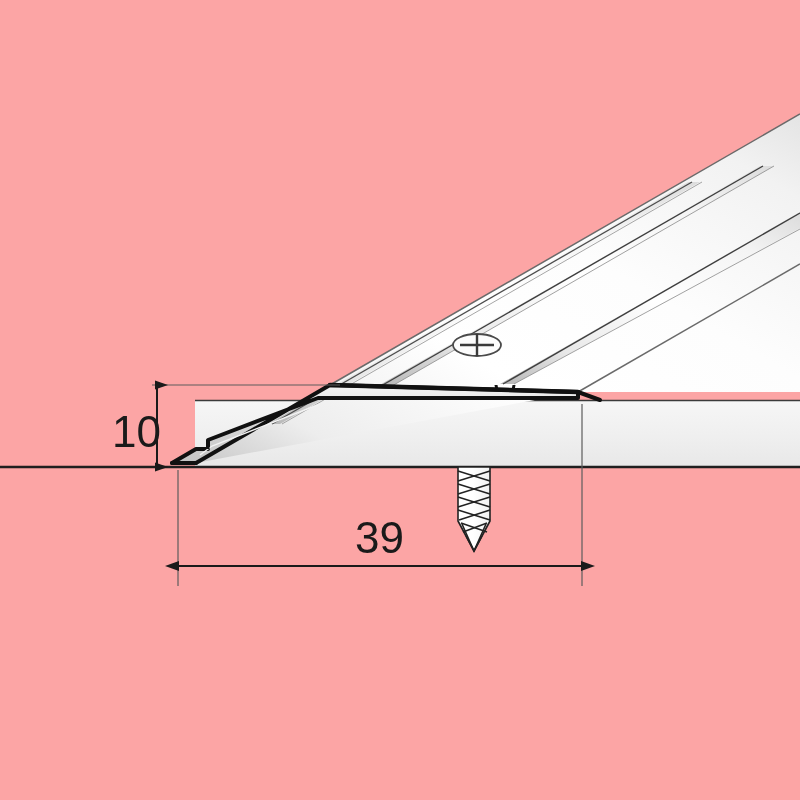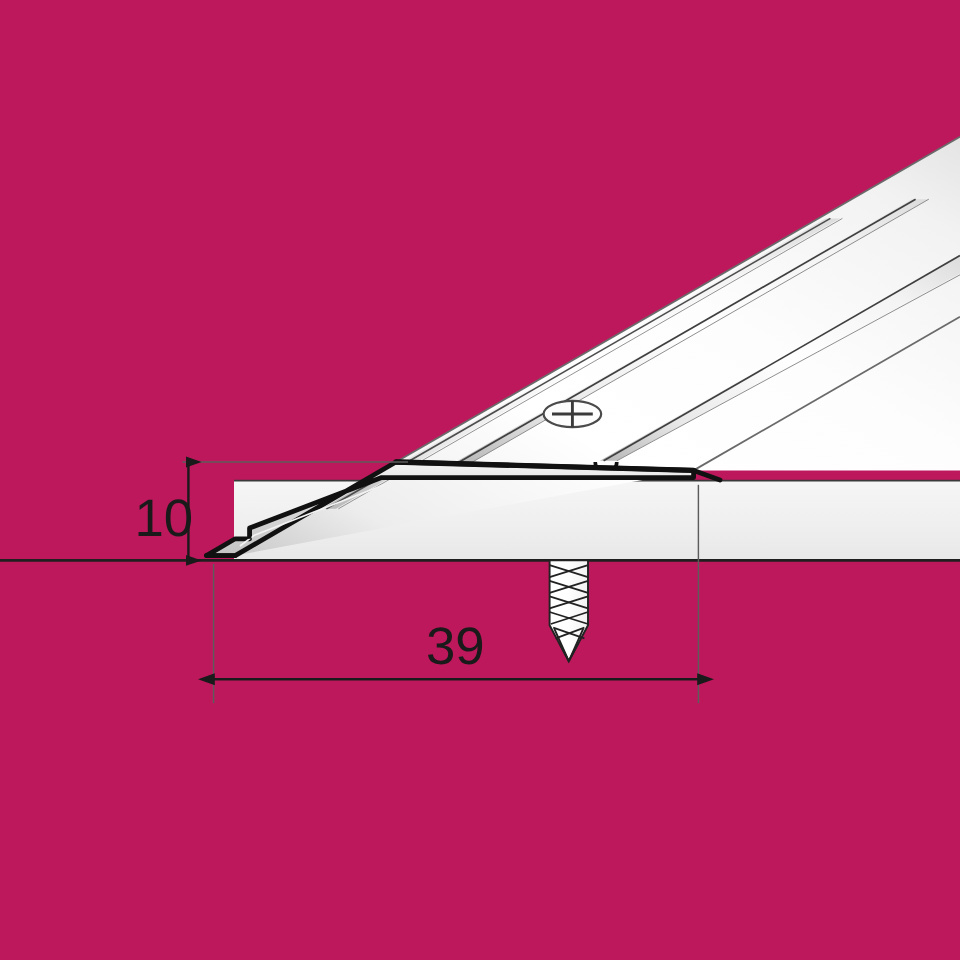--- a/index.html
+++ b/index.html
@@ -8,21 +8,21 @@
     padding: 0;
     background: #ffffff;
   }
   body {
     font-family: "Liberation Sans", sans-serif;
   }
   #drawing-root {
     position: relative;
     width: 800px;
     height: 800px;
-    background: #be185d;
+    background: #fca5a5;
     overflow: hidden;
   }
   #drawing-svg {
     display: block;
     width: 800px;
     height: 800px;
   }
   .dim-text {
     font-family: "Liberation Sans", sans-serif;
     font-size: 44px;

